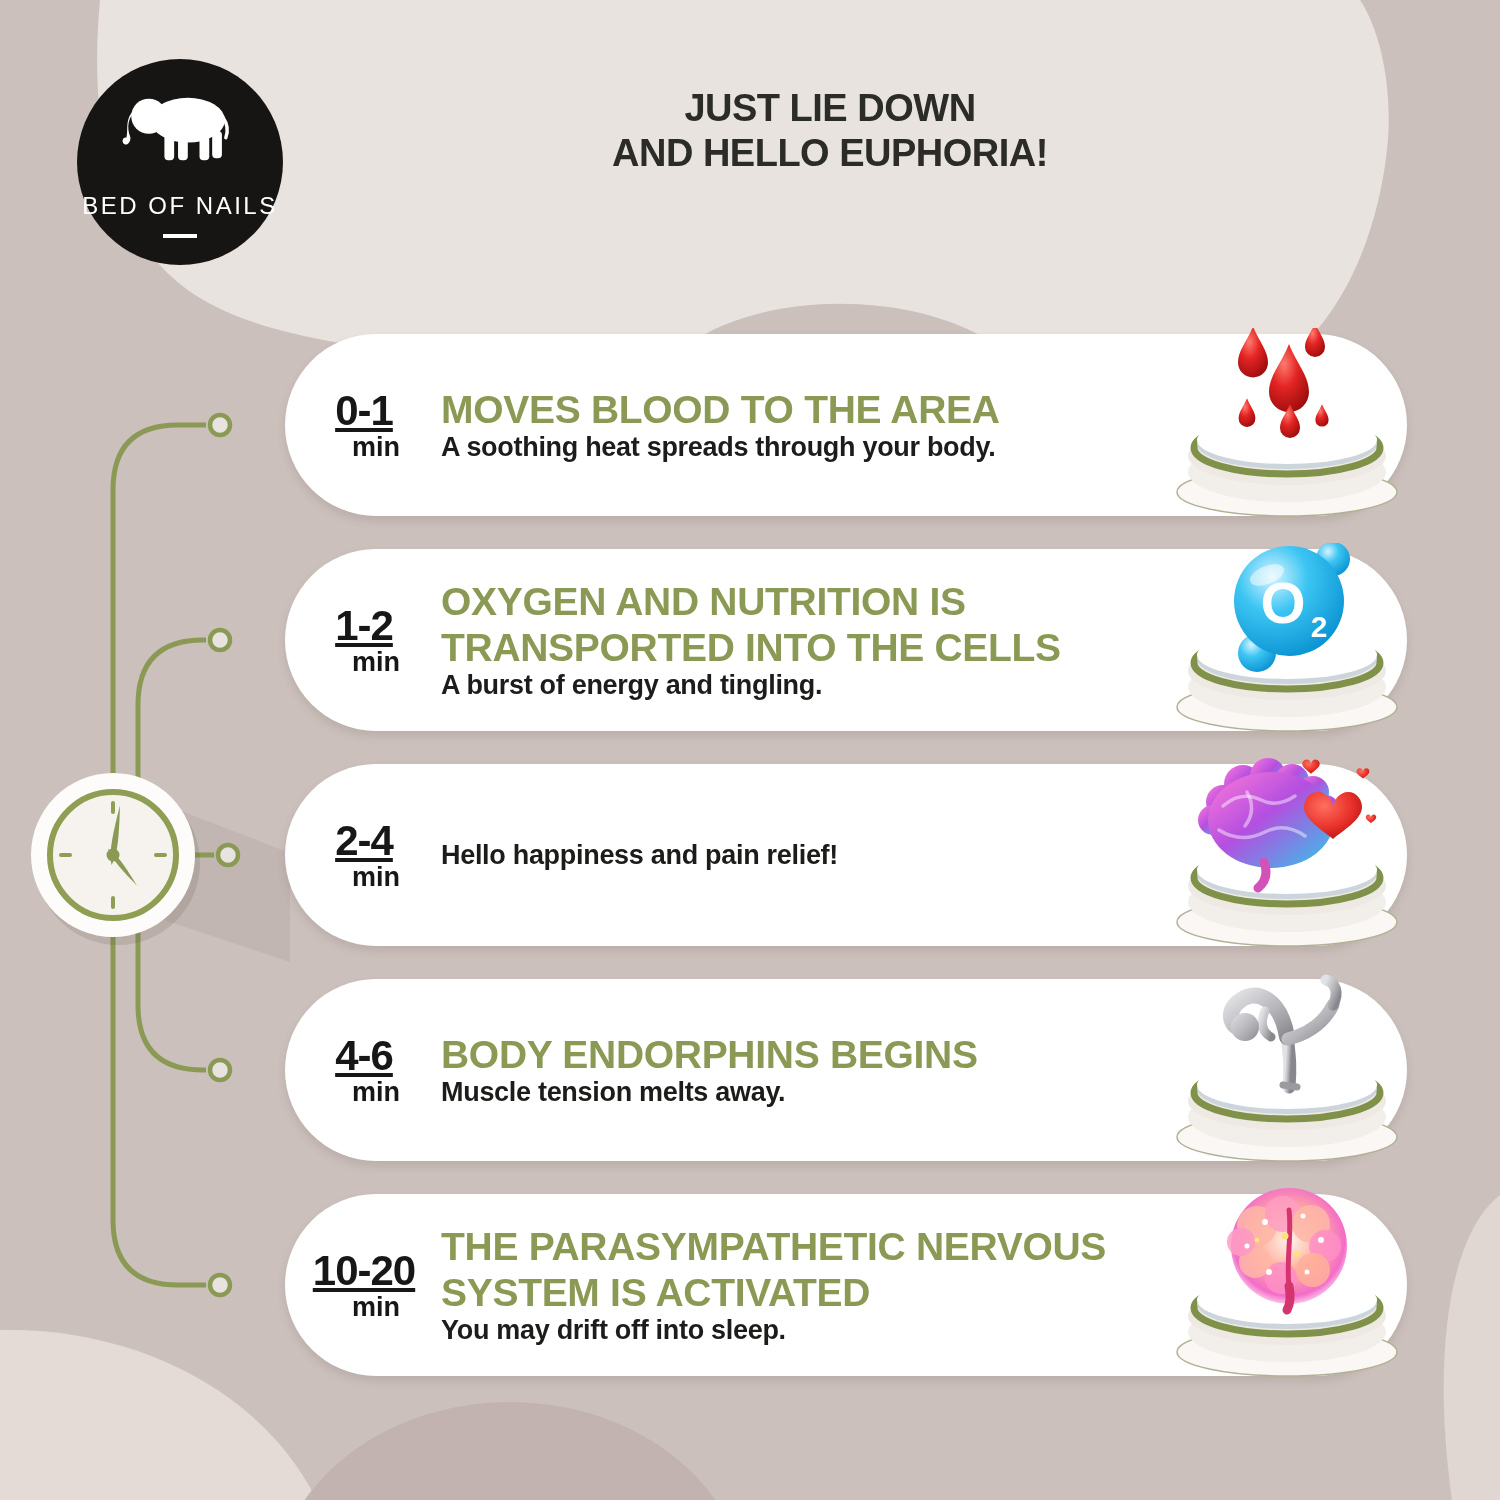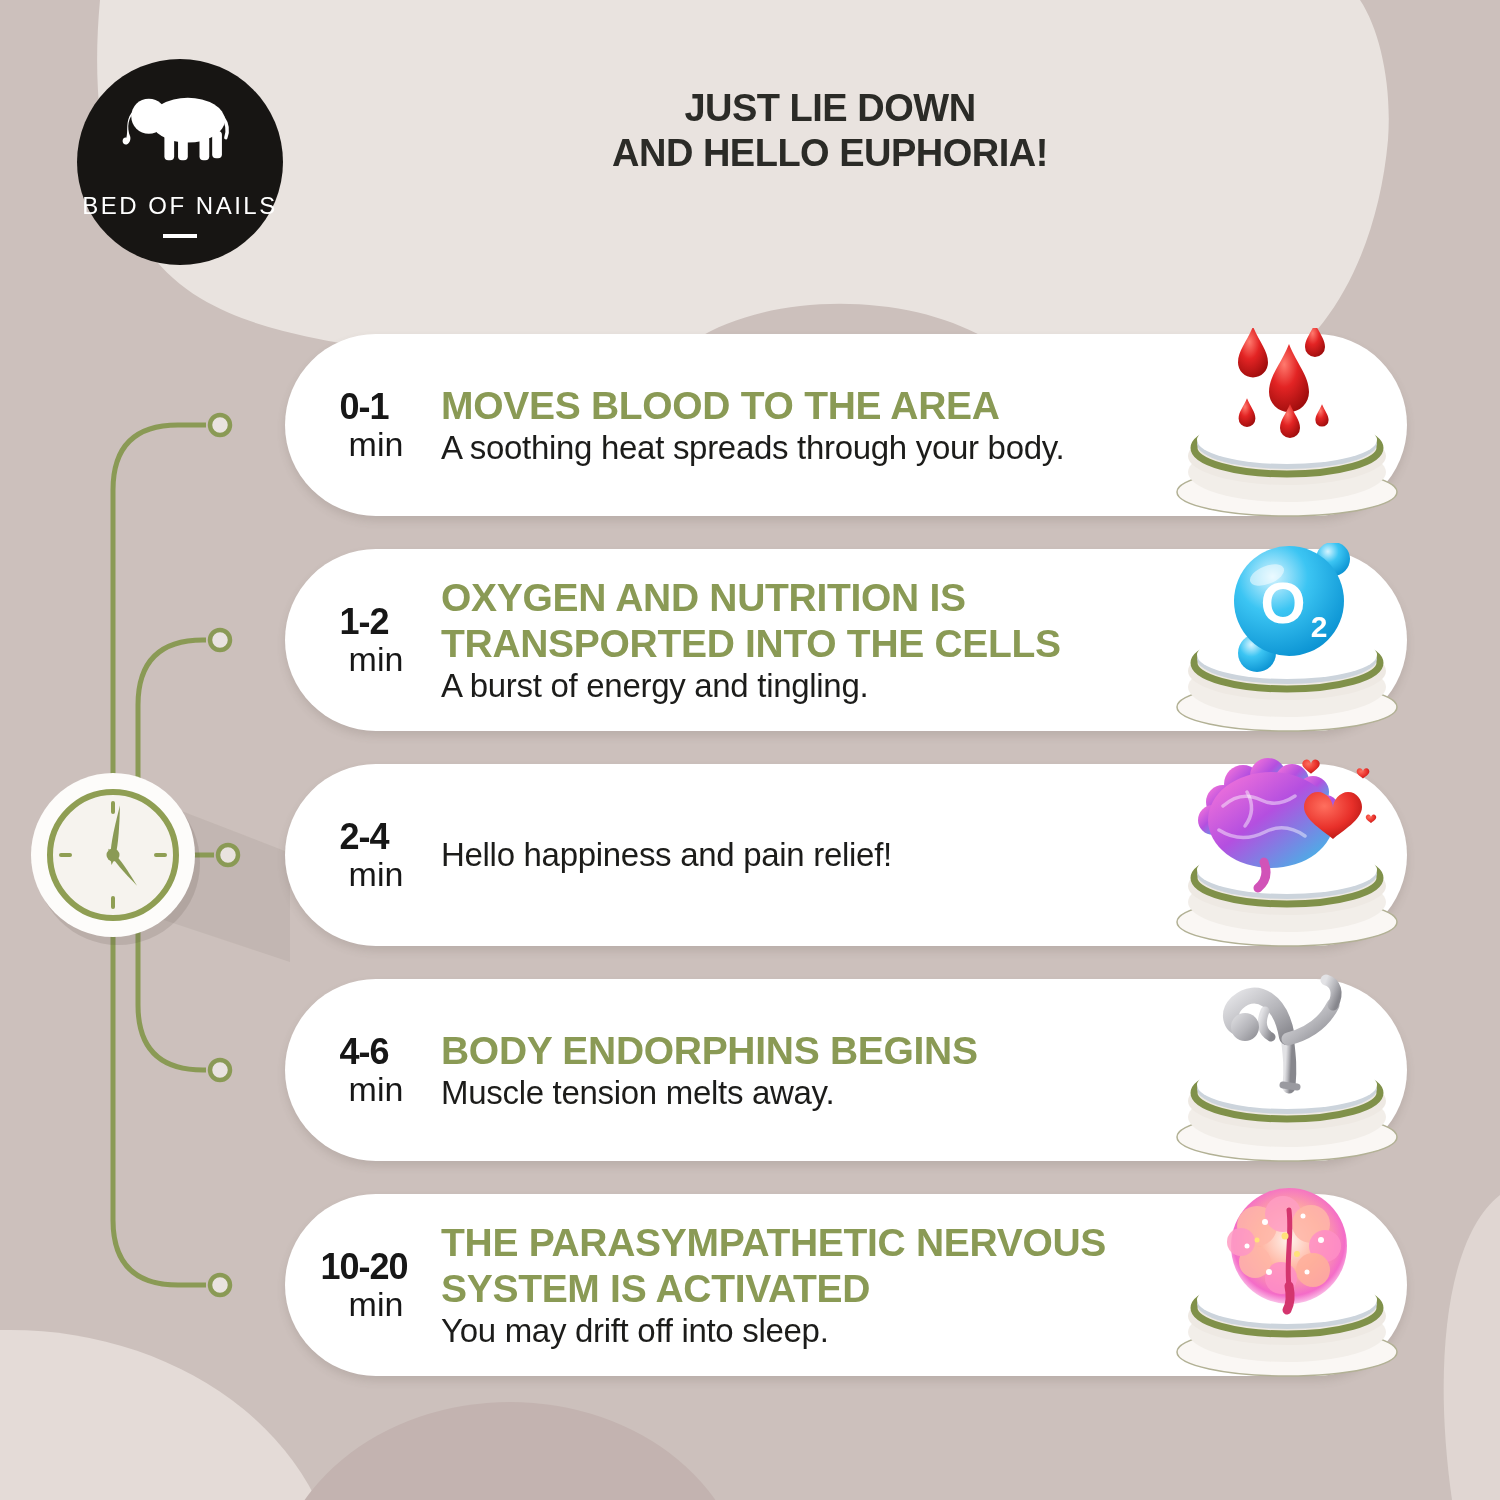--- a/index.html
+++ b/index.html
@@ -22,29 +22,29 @@
     font-size:38px;font-weight:bold;color:#2b2b27;line-height:1.18;letter-spacing:-0.5px;
     white-space:pre-line;
   }
   
   .card{
     position:absolute;left:285px;width:1122px;height:182px;background:#ffffff;
     border-radius:91px;box-shadow:0 5px 9px rgba(96,78,72,.16);
     display:flex;align-items:center;
   }
   .card .time-col{flex:none;width:130px;margin-left:14px;text-align:center;color:#171717;}
-  .card .time-num{font-size:36px;font-weight:bold;letter-spacing:-1px;line-height:1;white-space:nowrap;}
-  .card .time-unit{font-size:34px;line-height:1;margin-top:2px;transform:translateX(12px);}
+  .card .time-num{font-size:42px;font-weight:bold;letter-spacing:-1px;line-height:1;white-space:nowrap;text-decoration:underline;}
+  .card .time-unit{font-size:27px;line-height:1;margin-top:2px;transform:translateX(12px);font-weight:bold;}
   .card .text-col{flex:1 1 auto;margin-left:12px;display:flex;flex-direction:column;justify-content:center;}
   .card .heading{
     font-size:39px;font-weight:bold;color:#8a9a55;letter-spacing:-0.3px;line-height:1.17;
     white-space:pre-line;width:max-content;
   }
   .card .desc{
-    font-size:33px;font-weight:normal;color:#1c1c1a;margin-top:0;letter-spacing:-0.3px;
+    font-size:27px;font-weight:bold;color:#1c1c1a;margin-top:0;letter-spacing:-0.3px;
     white-space:pre-line;width:max-content;
   }
   .card .icon-zone{position:absolute;right:-6px;bottom:-4px;width:252px;height:192px;}
 </style>
 </head>
 <body>
 
 <div class="canvas">
 
   <svg class="bg-layer" width="1500" height="1500" viewBox="0 0 1500 1500">

